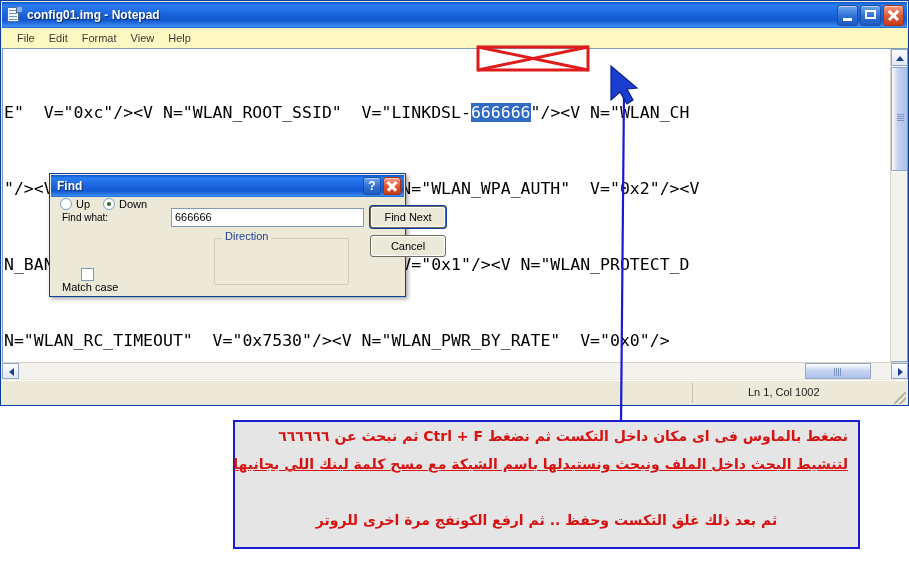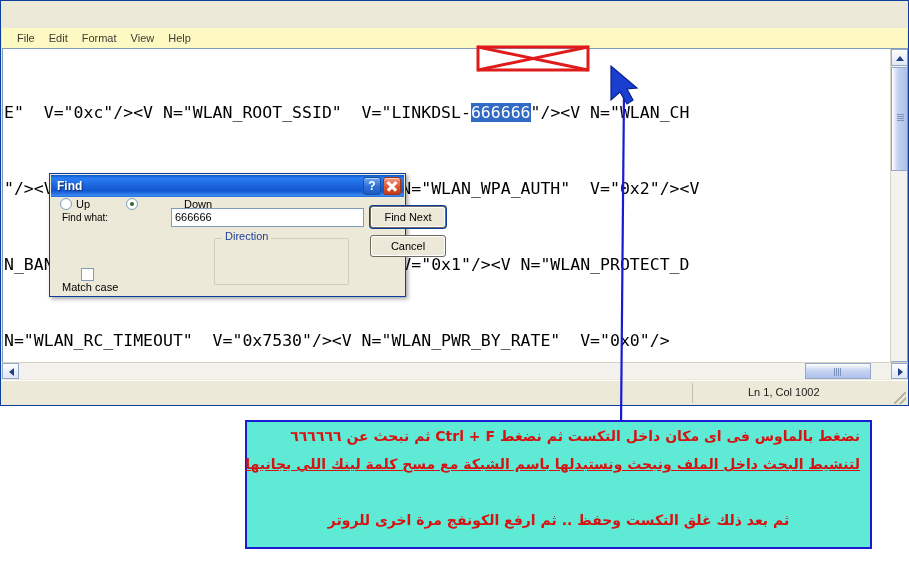--- a/index.html
+++ b/index.html
@@ -181,47 +181,62 @@
     position:absolute;left:172px;top:56px;background:#ece9d8;padding:0 3px;
     font-size:11px;color:#20409a;
   }
   .radio-wrap{position:absolute;top:24px;display:flex;align-items:center;font-size:11px;color:#000;}
   .radio{
     width:12px;height:12px;border-radius:50%;background:#fff;border:1px solid #7f9db9;
     box-sizing:border-box;margin-right:4px;position:relative;flex:none;
   }
   .radio.checked:after{content:"";position:absolute;left:3px;top:3px;width:4px;height:4px;border-radius:50%;background:#2d6a2d;}
   #radio-up{left:10px;}
-  #radio-down{left:76px;gap:42px;}
+  #radio-down{left:53px;}
   #match-case{position:absolute;left:12px;top:94px;display:flex;align-items:center;font-size:11px;color:#000;flex-direction:column;}
   #match-case .box{width:13px;height:13px;background:#fff;border:1px solid #7f9db9;box-sizing:border-box;margin-right:5px;}
 
   
   #anno-layer{position:absolute;left:0;top:0;width:909px;height:572px;pointer-events:none;}
 
   
   #note-box{
     position:absolute;left:233px;top:420px;width:627px;height:129px;
-    border:2px solid #1a1ad2;background:#5eead4;box-sizing:border-box;margin-left:12px;
+    border:2px solid #1a1ad2;background:#e5e5e5;box-sizing:border-box;
   }
   .note-line{
     position:absolute;right:10px;left:10px;
     color:#d81111;font-family:"DejaVu Sans","Liberation Sans",sans-serif;
     font-size:14px;font-weight:bold;direction:rtl;text-align:right;white-space:nowrap;
   }
   #note-l1{top:6px;}
   #note-l2{top:34px;text-decoration:underline;}
   #note-l3{top:62px;}
   #note-l4{top:90px;text-align:center;}
 </style>
 </head>
 <body>
 
 <div id="notepad-window">
 
+  <div id="titlebar">
+    <div id="title-icon">
+      <div class="pad"></div>
+        <div class="fold"></div>
+    </div>
+    <div id="title-text">config01.img - Notepad</div>
+    <div id="win-buttons">
+      <div class="winbtn min"></div>
+      <div class="winbtn max"></div>
+      <div class="winbtn close">
+          <span class="x1"></span>
+          <span class="x2"></span>
+        </div>
+    </div>
+  </div>
 
   <div id="menubar">
     <div class="menu-item">File</div>
     <div class="menu-item">Edit</div>
     <div class="menu-item">Format</div>
     <div class="menu-item">View</div>
     <div class="menu-item">Help</div>
   </div>
 
   <div id="editor-frame">

